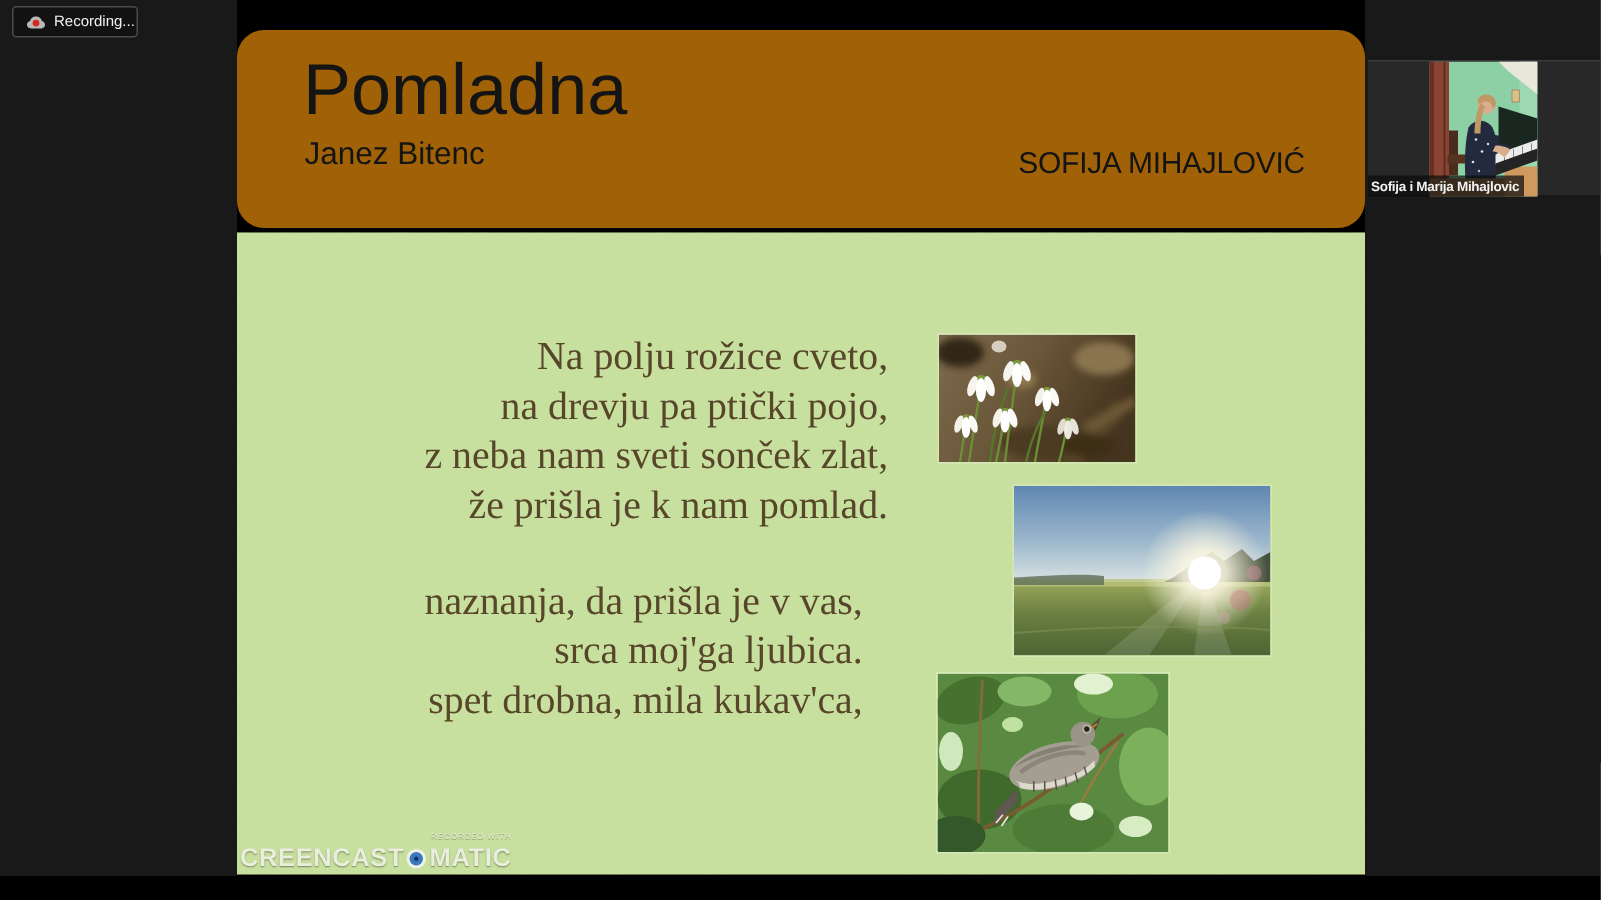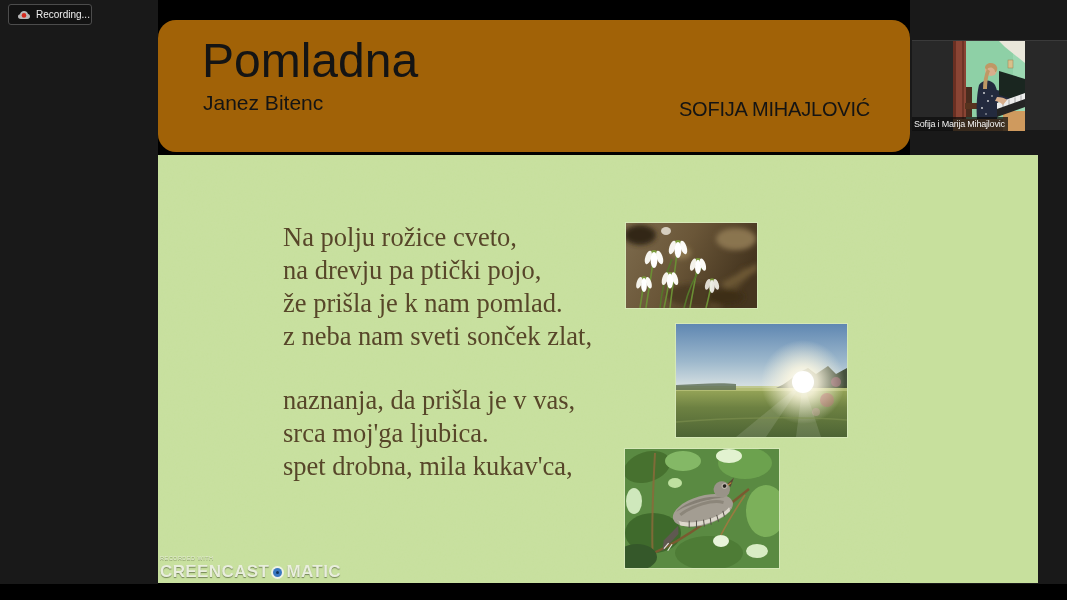--- a/index.html
+++ b/index.html
@@ -7,21 +7,21 @@
          font-family:"Liberation Sans",sans-serif;background:#191919;}
   .share{position:absolute;left:158px;top:0;width:752px;height:600px;background:#000;}
   .bottom-band{position:absolute;left:0;top:584px;width:1067px;height:16px;background:#000;}
 
   
   .slide{position:absolute;left:158px;top:20px;width:752px;height:563px;}
   .slide-head{position:absolute;left:0;top:0;width:752px;height:132px;background:#a16207;border-radius:18px;}
   .slide-title{position:absolute;left:44px;top:13px;font-size:48px;line-height:1.15;color:#141414;}
   .slide-composer{position:absolute;left:45px;top:71px;font-size:21px;color:#141414;}
   .slide-performer{position:absolute;right:40px;top:78px;font-size:20px;letter-spacing:-0.2px;color:#141414;margin-left:17px;}
-  .slide-green{position:absolute;left:0;top:135px;width:880px;height:428px;background:#c7e09d;}
+  .slide-green{position:absolute;left:0;top:135px;width:752px;height:428px;background:#c7e09d;text-align:right;}
   .texture{position:absolute;left:0;top:0;width:752px;height:428px;opacity:.5;}
 
   .stanza{position:absolute;left:125px;font-family:"Liberation Serif",serif;
           font-size:26.5px;line-height:33px;color:#574629;white-space:nowrap;}
   .stanza-1{top:66px;} .stanza-2{top:229px;}
 
   .slide-img{position:absolute;overflow:hidden;box-shadow:0 0 0 1px rgba(255,255,255,.25);}
   .img-snowdrops{left:468px;top:68px;width:131px;height:85px;}
   .img-field{left:518px;top:169px;width:171px;height:113px;}
   .img-cuckoo{left:467px;top:294px;width:154px;height:119px;}
@@ -37,21 +37,21 @@
   .wm-o::after{content:"";position:absolute;left:5px;top:5px;width:3px;height:3px;border-radius:50%;background:#12355e;}
 
   
   .rec-pill{position:absolute;left:8px;top:4px;width:84px;height:21px;background:#121212;
             border:1px solid #4c4c4c;border-radius:3px;display:flex;align-items:center;
             gap:5px;padding:0 0 0 8px;box-sizing:border-box;cursor:pointer;}
   .rec-label{font-size:10px;color:#f0f0f0;}
 
   
   .thumb{position:absolute;left:912px;top:40px;width:155px;height:90px;background:#282828;
-         border-top:1px solid #3a3a3a;box-sizing:border-box;cursor:pointer;}
+         border-top:1px solid #3a3a3a;box-sizing:border-box;cursor:pointer;font-weight:bold;}
   .thumb-video{position:absolute;left:41px;top:0;width:72px;height:90px;}
   .thumb-label{position:absolute;left:0;top:76px;height:14px;max-width:112px;background:rgba(12,12,12,.72);
                color:#f2f2f2;font-size:9px;letter-spacing:-0.2px;line-height:14px;
                padding:0 3px 0 2px;white-space:nowrap;overflow:hidden;}
 </style>
 </head>
 <body>
 
 <div class="stage">
 
@@ -69,22 +69,22 @@
         <filter id="grain">
             <feTurbulence type="fractalNoise" baseFrequency="0.55" numOctaves="3" stitchTiles="stitch"></feTurbulence>
           <feColorMatrix type="matrix" values="0 0 0 0 0.62  0 0 0 0 0.75  0 0 0 0 0.42  0 0 0 0.5 0"></feColorMatrix>
           </filter>
         <rect width="752" height="428" filter="url(#grain)"></rect>
       </svg>
 
       <div class="stanza stanza-1">
         <div>Na polju rožice cveto,</div>
         <div>na drevju pa ptički pojo,</div>
+        <div>z neba nam sveti sonček zlat,</div>
         <div>že prišla je k nam pomlad.</div>
-        <div>z neba nam sveti sonček zlat,</div>
       </div>
 
       <div class="stanza stanza-2">
         <div>naznanja, da prišla je v vas,</div>
         <div>srca moj'ga ljubica.</div>
         <div>spet drobna, mila kukav'ca,</div>
       </div>
 
       <div class="slide-img img-snowdrops">
         <svg viewBox="0 0 131 85" preserveAspectRatio="none">

